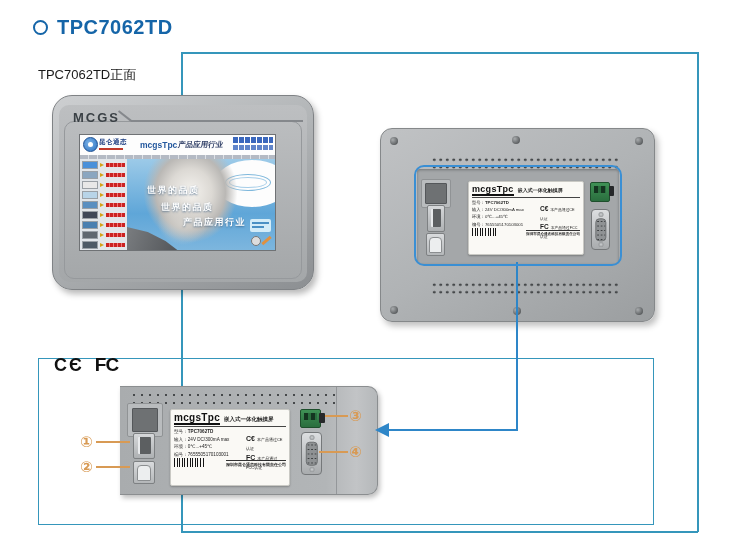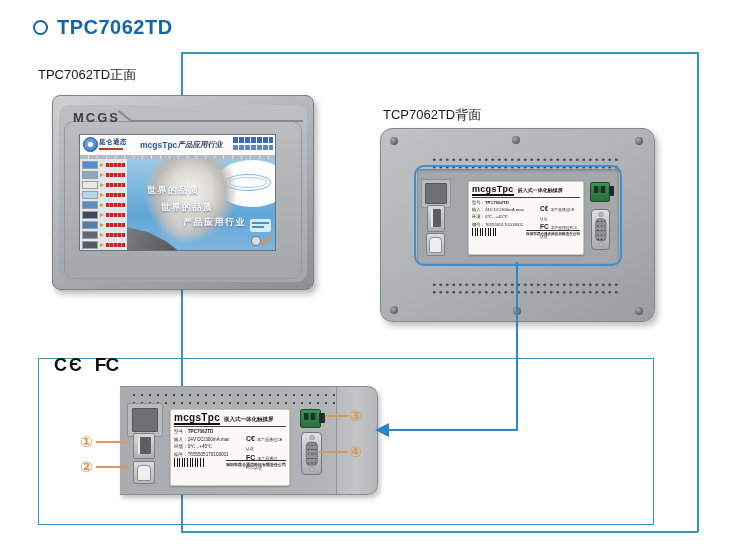--- a/index.html
+++ b/index.html
@@ -91,21 +91,21 @@
   .dlabel.sm{left:87px;top:52px;width:108px;height:68px;padding:2px 3px;}
   .dlabel.sm .dl-head{gap:4px;padding-bottom:1px;}
   .dlabel.sm .dl-brand{font-size:9px;}
   .dlabel.sm .dl-prod{font-size:5px;}
   .dlabel.sm .dl-rows{font-size:4.3px;line-height:7.2px;margin-top:1px;width:64px;}
   .dlabel.sm .dl-certs{font-size:3.8px;line-height:8.5px;top:6px;width:38px;}
   .dlabel.sm .dl-mark{font-size:6.5px;}
   .dlabel.sm .dl-barcode{width:25px;height:8px;}
   .dlabel.sm .dl-company{font-size:3.6px;padding-top:1px;}
   
-  .dev-front{left:52px;top:95px;width:260px;height:193px;border-radius:8px;
+  .dev-front{left:52px;top:95px;width:260px;height:193px;border-radius:20px;
              background:linear-gradient(155deg,#cdcfd1 0%,#b2b5b7 45%,#8c8f92 100%);
              border:1px solid #7f8285;box-shadow:3px 4px 6px rgba(0,0,0,.28);}
   .fd-face{position:absolute;left:6px;top:9px;right:6px;bottom:7px;border-radius:10px;
            background:linear-gradient(#bdbfc1,#a4a7a9);}
   .fd-groove{position:absolute;left:11px;top:25px;right:11px;bottom:10px;border:1px solid #96999c;border-radius:10px;}
   .fd-brand{position:absolute;left:20px;top:14px;font-size:13px;font-weight:bold;color:#3a4045;letter-spacing:2px;}
   .fd-brandline{position:absolute;left:78px;top:24px;width:172px;height:1.5px;background:#85888c;}
   .fd-branddiag{position:absolute;left:64px;top:19px;width:16px;height:1.5px;background:#85888c;transform:rotate(38deg);}
   .fd-screen{position:absolute;left:26px;top:38px;width:195px;height:115px;background:#fff;overflow:hidden;
              border:1px solid #6f7275;}
@@ -182,21 +182,20 @@
   </div>
 
   <div class="tl tl-top"></div>
   <div class="tl tl-right"></div>
   <div class="tl tl-bottom"></div>
   <div class="tl tl-left-a"></div>
   <div class="tl tl-left-b"></div>
   <div class="bigbox"></div>
 
   <div class="caption cap-front">TPC7062TD正面</div>
-  <div class="caption cap-back">TCP7062TD背面</div>
 
   <div class="dev dev-front">
     <div class="fd-face"></div>
     <div class="fd-groove"></div>
     <div class="fd-brand">MCGS</div>
     <div class="fd-brandline"></div>
     <div class="fd-branddiag"></div>
     <div class="fd-screen">
       <div class="scr-header">
         <span class="scr-logo">

